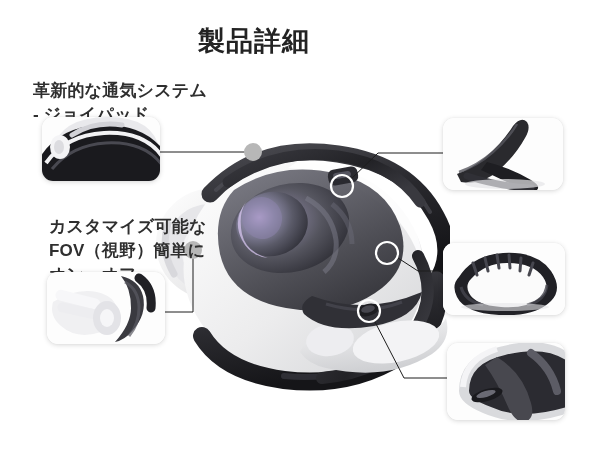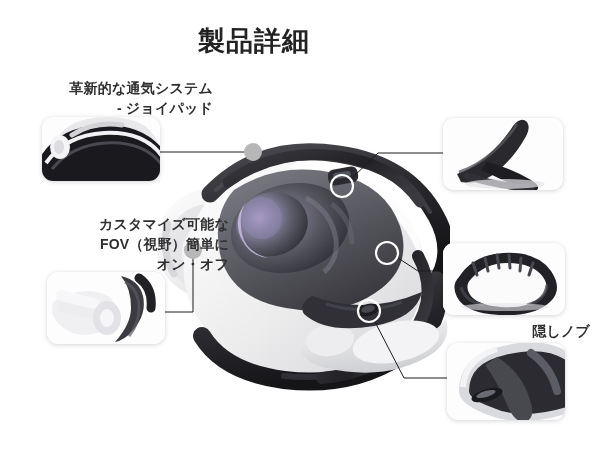--- a/index.html
+++ b/index.html
@@ -12,22 +12,22 @@
 
   
   .title{
     position:absolute;left:0;top:28px;width:508px;text-align:center;
     font-size:27px;font-weight:bold;color:#232323;letter-spacing:1px;
     line-height:1;
   }
 
   
   .label{
-    position:absolute;font-size:14px;font-weight:bold;color:#2f2f2f;
-    line-height:1.42;white-space:pre-line;letter-spacing:.2px;text-align:right;
+    position:absolute;font-size:17px;font-weight:bold;color:#2f2f2f;
+    line-height:1.42;white-space:pre-line;letter-spacing:.2px;
   }
   .lbl-vent{left:33px;top:79px;width:180px;}
   .lbl-strap{left:440px;top:79px;width:150px;}
   .lbl-fov{left:49px;top:215px;width:180px;}
   .lbl-head{left:440px;top:205px;width:150px;}
   .lbl-knob{left:440px;top:322px;width:150px;}
 
   
   .card{
     position:absolute;background:#ffffff;border-radius:11px;
@@ -169,21 +169,20 @@
 
     <path d="M374 320 L404 378 L447 378" fill="none" stroke="#1c1c1c" stroke-width="1"></path>
     <circle cx="369" cy="311" r="11" fill="none" stroke="#ffffff" stroke-width="2.2"></circle>
   </svg>
 
   <div class="label lbl-vent">革新的な通気システム
 ‐ ジョイパッド</div>
   <div class="label lbl-fov">カスタマイズ可能な
 FOV（視野）簡単に
 オン・オフ</div>
-  <div class="label lbl-knob">隠しノブ</div>
 
   <div class="card card-vent">
     <svg viewBox="0 0 118 64" xmlns="http://www.w3.org/2000/svg">
       <rect width="118" height="64" fill="#fdfdfd"></rect>
       <path d="M10 34 q10 -24 44 -26 q42 -2 64 26 q-6 -34 -52 -34 q-48 0 -56 34 z" fill="#e9e9ec"></path>
       <path d="M-4 44 q18 -34 62 -36 q48 -2 68 32 l0 24 l-130 0 z" fill="#1a1a1e"></path>
       <path d="M4 46 q20 -28 58 -30 q42 -2 60 26" fill="none" stroke="#f2f2f4" stroke-width="4"></path>
       <path d="M10 52 q20 -24 54 -26 q38 -2 56 22" fill="none" stroke="#55555e" stroke-width="3" opacity=".8"></path>
       <ellipse cx="18" cy="30" rx="10" ry="12" fill="#f4f4f6"></ellipse>
       <ellipse cx="17" cy="30" rx="5" ry="7" fill="#dcdce0"></ellipse>

